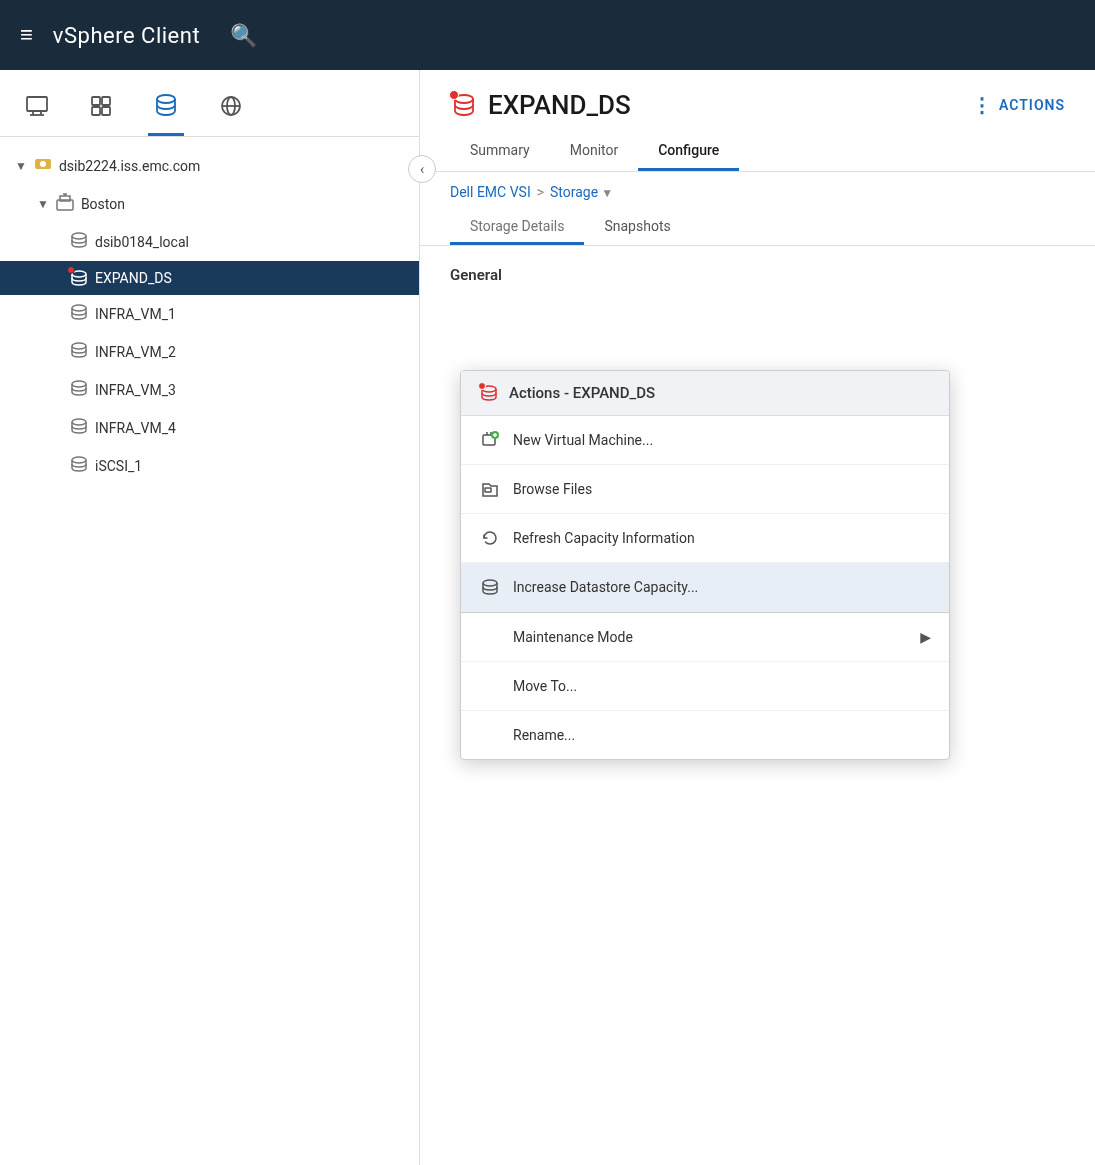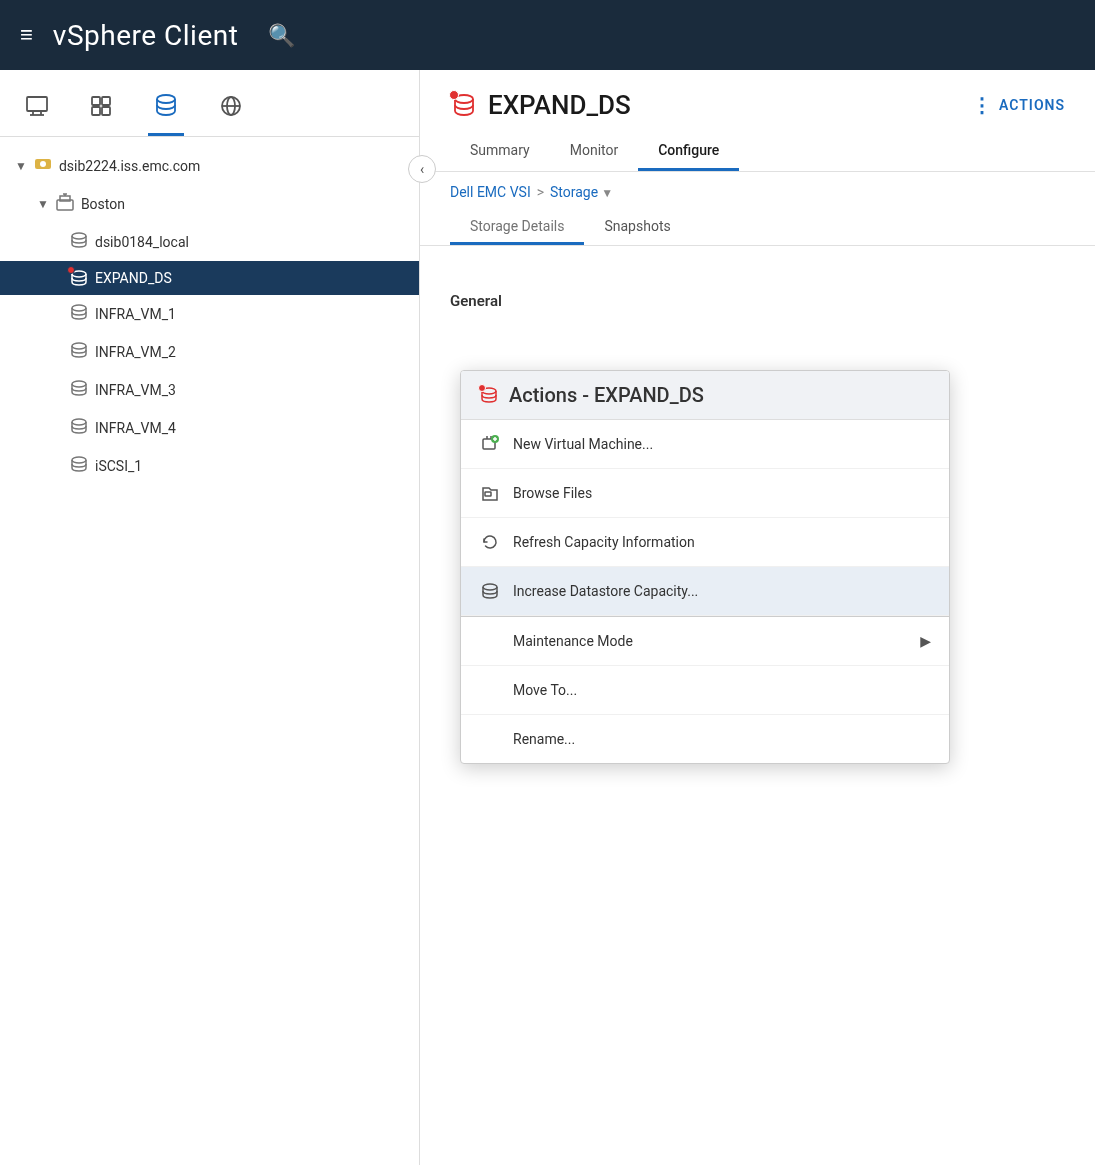--- a/index.html
+++ b/index.html
@@ -14,21 +14,21 @@
       padding: 0 20px;
       gap: 20px;
     }
     .topbar-menu-icon {
       color: white;
       font-size: 22px;
       cursor: pointer;
     }
     .topbar-title {
       color: white;
-      font-size: 28px;
+      font-size: 22px;
       font-weight: 400;
       letter-spacing: 0.5px;
     }
     .topbar-search {
       color: #aac;
       font-size: 22px;
       margin-left: 10px;
       cursor: pointer;
     }
 
@@ -210,21 +210,20 @@
     .content-body {
       flex: 1;
       padding: 20px 30px;
       overflow-y: auto;
     }
     .section-title {
       font-size: 15px;
       font-weight: 600;
       color: #333;
       margin-bottom: 10px;
-      margin-top: 26px;
     }
 
     
     .context-menu {
       position: absolute;
       left: 40px;
       top: 300px;
       width: 490px;
       background: white;
       border: 1px solid #ccc;
@@ -232,21 +231,21 @@
       box-shadow: 0 4px 20px rgba(0,0,0,0.2);
       z-index: 100;
       overflow: hidden;
     }
     .context-menu-header {
       background: #f0f2f5;
       padding: 12px 18px;
       display: flex;
       align-items: center;
       gap: 10px;
-      font-size: 20px;
+      font-size: 15px;
       font-weight: 500;
       color: #333;
       border-bottom: 1px solid #ddd;
     }
     .context-menu-item {
       padding: 13px 18px;
       display: flex;
       align-items: center;
       gap: 12px;
       font-size: 14px;

